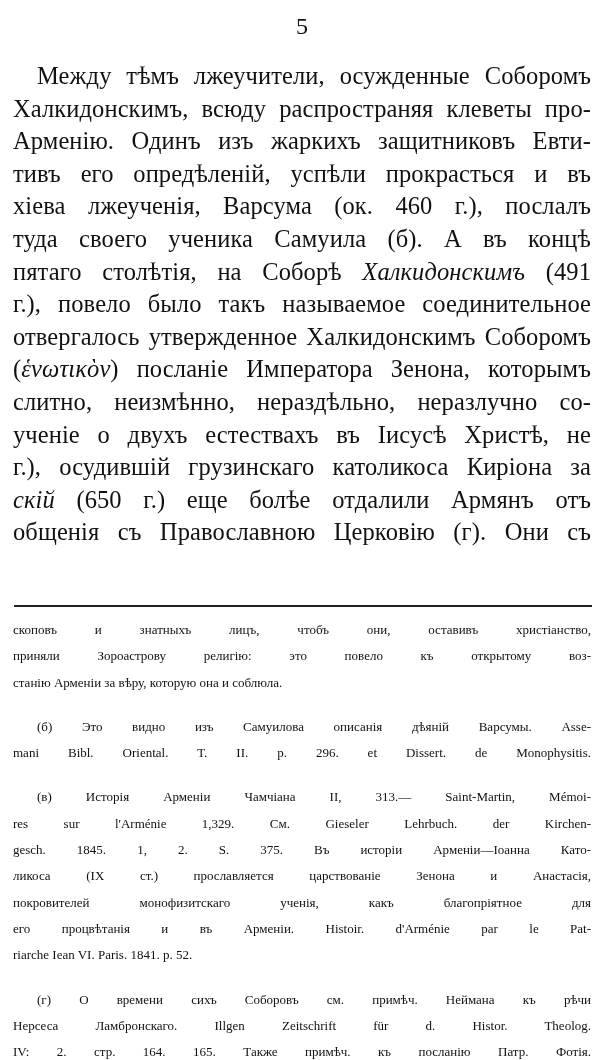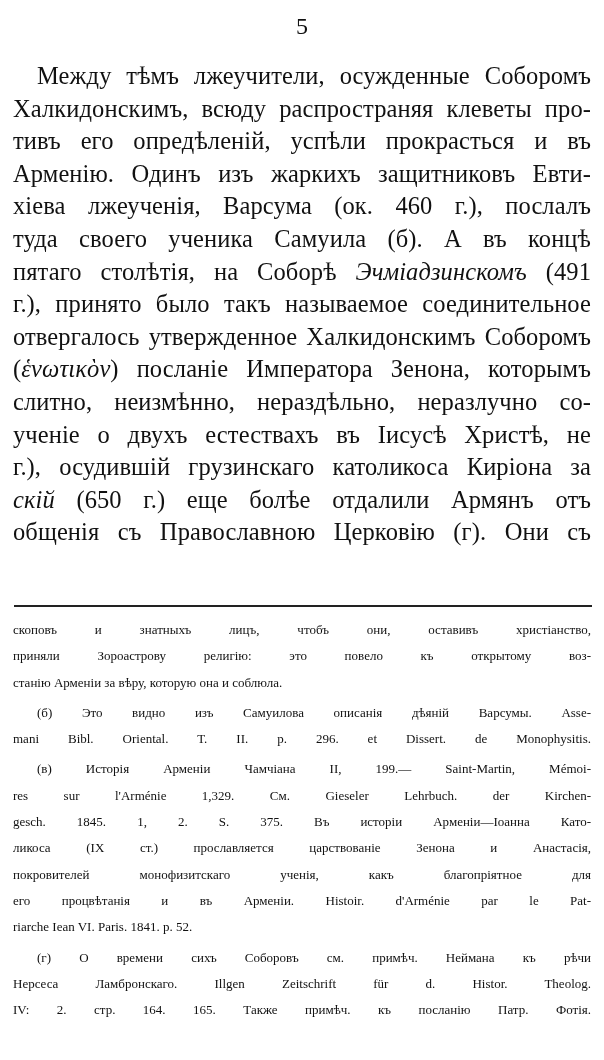--- a/index.html
+++ b/index.html
@@ -30,57 +30,57 @@
   .footnotes {
     position: absolute; top: 617px; left: 13px; width: 578px;
   }
   .fn-line {
     display: block; height: 26.3px; line-height: 26.3px;
     font-size: 13px; white-space: nowrap;
     text-align: justify; text-align-last: justify;
   }
   .fn-line.indent { padding-left: 24px; }
   .fn-line.short { text-align-last: left; }
-  .fn-line.gap { margin-top: 4px; }
+  .fn-line.gap { margin-top: 18px; }
   i { font-style: italic; }
 </style>
 </head>
 <body>
 
 <div class="page-number">5</div>
 
 <div class="main-text">
   <span class="main-line indent">Между тѣмъ лжеучители, осужденные Соборомъ</span>
   <span class="main-line">Халкидонскимъ, всюду распространяя клеветы про-</span>
+  <span class="main-line">Арменію. Одинъ изъ жаркихъ защитниковъ Евти-</span>
   <span class="main-line">тивъ его опредѣленій, успѣли прокрасться и въ</span>
-  <span class="main-line">Арменію. Одинъ изъ жаркихъ защитниковъ Евти-</span>
   <span class="main-line">хіева лжеученія, Варсума (ок. 460 г.), послалъ</span>
   <span class="main-line">туда своего ученика Самуила (б). А въ концѣ</span>
-  <span class="main-line"><span>пятаго столѣтія, на Соборѣ </span><i>Эчміадзинскомъ</i><span> (491</span></span>
-  <span class="main-line">г.), принято было такъ называемое соединительное</span>
+  <span class="main-line"><span>пятаго столѣтія, на Соборѣ </span><i>Халкидонскимъ</i><span> (491</span></span>
+  <span class="main-line">г.), повело было такъ называемое соединительное</span>
   <span class="main-line">отвергалось утвержденное Халкидонскимъ Соборомъ</span>
   <span class="main-line"><span>(</span><i>ἑνωτικὸν</i><span>) посланіе Императора Зенона, которымъ</span></span>
   <span class="main-line">слитно, неизмѣнно, нераздѣльно, неразлучно со-</span>
   <span class="main-line">ученіе о двухъ естествахъ въ Іисусѣ Христѣ, не</span>
   <span class="main-line">г.), осудившій грузинскаго католикоса Киріона за</span>
   <span class="main-line"><i>скій</i><span> (650 г.) еще болѣе отдалили Армянъ отъ</span></span>
   <span class="main-line">общенія съ Православною Церковію (г). Они съ</span>
 </div>
 
 <div class="footnote-rule"></div>
 
 <div class="footnotes">
   <span class="fn-line">скоповъ и знатныхъ лицъ, чтобъ они, оставивъ христіанство,</span>
   <span class="fn-line">приняли Зороастрову религію: это повело къ открытому воз-</span>
   <span class="fn-line short">станію Арменіи за вѣру, которую она и соблюла.</span>
 
   <span class="fn-line indent gap">(б) Это видно изъ Самуилова описанія дѣяній Варсумы. Asse-</span>
   <span class="fn-line">mani Bibl. Oriental. T. II. p. 296. et Dissert. de Monophysitis.</span>
 
-  <span class="fn-line indent gap">(в) Исторія Арменіи Чамчіана II, 199.— Saint-Martin, Mémoi-</span>
+  <span class="fn-line indent gap">(в) Исторія Арменіи Чамчіана II, 313.— Saint-Martin, Mémoi-</span>
   <span class="fn-line">res sur l'Arménie 1,329. См. Gieseler Lehrbuch. der Kirchen-</span>
   <span class="fn-line">gesch. 1845. 1, 2. S. 375. Въ исторіи Арменіи—Іоанна Като-</span>
   <span class="fn-line">ликоса (IX ст.) прославляется царствованіе Зенона и Анастасія,</span>
   <span class="fn-line">покровителей монофизитскаго ученія, какъ благопріятное для</span>
   <span class="fn-line">его процвѣтанія и въ Арменіи. Histoir. d'Arménie par le Pat-</span>
   <span class="fn-line short">riarche Iean VI. Paris. 1841. p. 52.</span>
 
   <span class="fn-line indent gap">(г) О времени сихъ Соборовъ см. примѣч. Неймана къ рѣчи</span>
   <span class="fn-line">Нерсеса Ламбронскаго. Illgen Zeitschrift für d. Histor. Theolog.</span>
   <span class="fn-line">IV: 2. стр. 164. 165. Также примѣч. къ посланію Патр. Фотія.</span>

